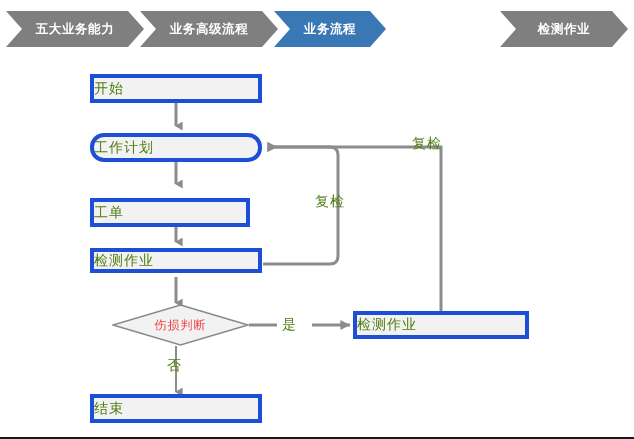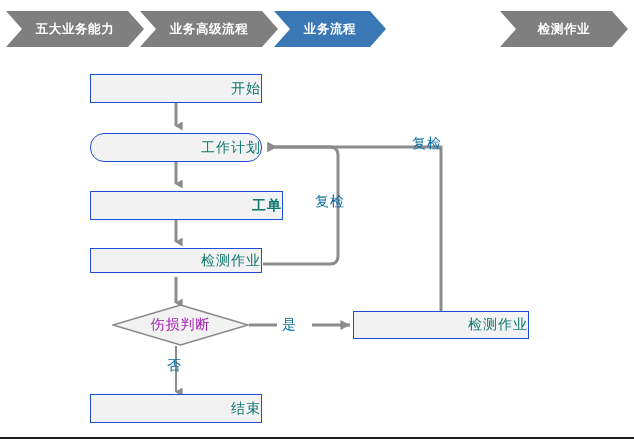--- a/index.html
+++ b/index.html
@@ -52,53 +52,53 @@
     position: absolute;
     left: 0;
     top: 0;
     width: 634px;
     height: 439px;
   }
   .node {
     position: absolute;
     box-sizing: border-box;
     background: #f2f2f2;
-    border: 1px solid #1d4ed8;
+    border: 4px solid #1d4ed8;
     display: flex;
     align-items: center;
-    justify-content: flex-end;
-    color: #0f766e;
+    justify-content: flex-start;
+    color: #4d7c0f;
     font-size: 14px;
     letter-spacing: 1px;
     white-space: nowrap;
   }
   .diamond-wrap {
     position: absolute;
     display: flex;
     align-items: center;
     justify-content: center;
   }
   .diamond-shape {
     position: absolute;
     left: 0;
     top: 0;
     width: 100%;
     height: 100%;
   }
   .diamond-label {
     position: relative;
     z-index: 2;
-    color: #a21caf;
-    font-size: 14px;
+    color: #ef4444;
+    font-size: 12px;
     letter-spacing: 1px;
     white-space: nowrap;
   }
   .edge-label {
     position: absolute;
-    color: #0369a1;
+    color: #4d7c0f;
     font-size: 14px;
     letter-spacing: 1px;
     white-space: nowrap;
   }
   svg.wires {
     position: absolute;
     left: 0;
     top: 0;
     width: 634px;
     height: 439px;
@@ -177,21 +177,21 @@
     </svg>
 
     <div class="node" style="left:90px;top:74px;width:172px;height:29px;">
       <span>开始</span>
     </div>
 
     <div class="node" style="left:90px;top:133px;width:172px;height:29px;border-radius:14px;">
       <span>工作计划</span>
     </div>
 
-    <div class="node" style="left:90px;top:191px;width:193px;height:29px;font-weight:bold;">
+    <div class="node" style="left:90px;top:198px;width:160px;height:29px;">
       <span>工单</span>
     </div>
 
     <div class="node" style="left:90px;top:248px;width:172px;height:25px;">
       <span>检测作业</span>
     </div>
 
     <div class="node" style="left:353px;top:311px;width:176px;height:28px;">
       <span>检测作业</span>
     </div>

